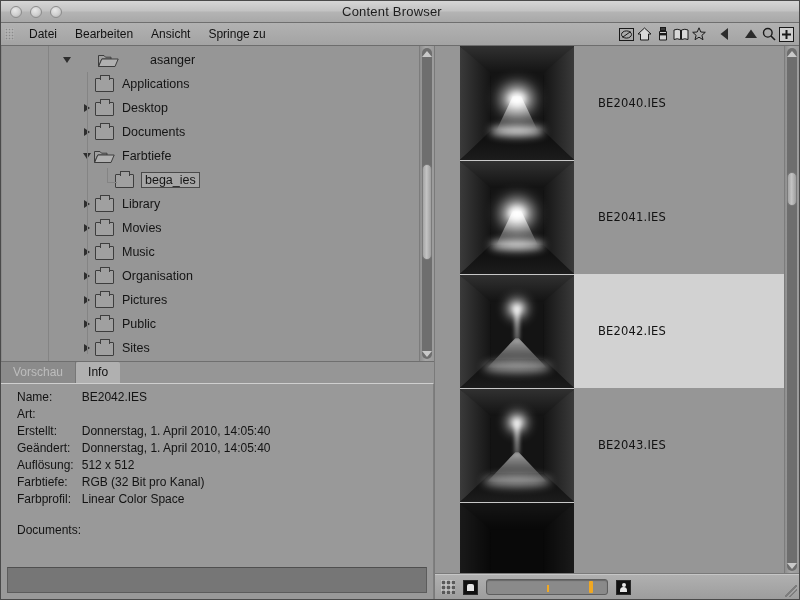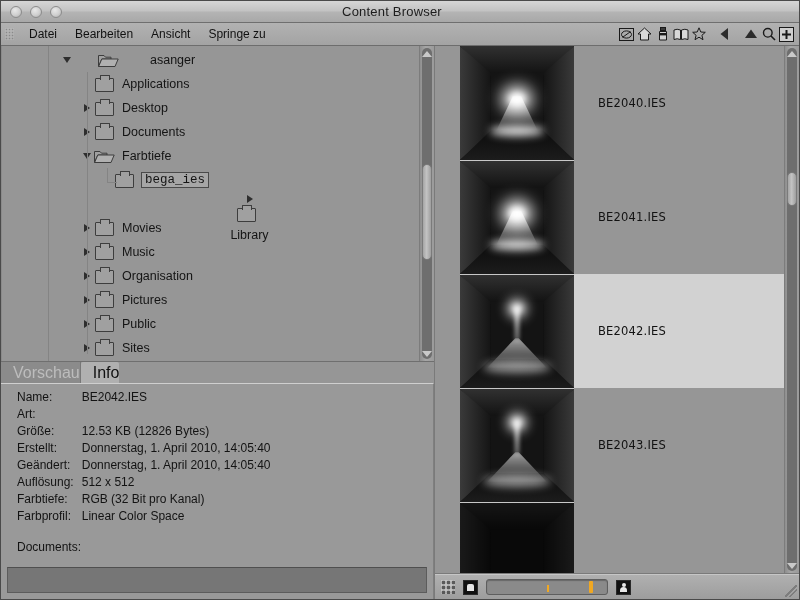--- a/index.html
+++ b/index.html
@@ -246,22 +246,22 @@
     min-height: 0;
   }
   .tabs {
     height: 21px;
     flex: 0 0 21px;
     display: flex;
     align-items: flex-end;
     background: #969696;
   }
   .tab {
-    font-size: 16px;
-    padding: 3px 0 3px 12px;
+    font-size: 12px;
+    padding: 3px 12px 3px 12px;
     height: 21px;
     line-height: 15px;
     cursor: default;
   }
   .tab.inactive {
     background: #8b8b8b;
     color: #bdbdbd;
     border-right: 1px solid #777;
   }
   .tab.active {
@@ -597,28 +597,28 @@
                 <span class="tri-d"></span>
               </div>
               <div class="folder">
                 <svg class="fo" width="21" height="13" viewBox="0 0 21 13">
                   <path d="M0.5 12.5 L0.5 1.5 L6 1.5 L7.5 3.2 L13 3.2 L13 5 L3.8 5 L0.5 12.5 Z" fill="#a0a0a0" stroke="#3d3d3d"></path>
                   <path d="M3.8 5 L20.2 5 L17 12.5 L0.6 12.5 Z" fill="#b0b0b0" stroke="#3d3d3d"></path>
                 </svg>
               </div>
               <span class="rowlabel">Farbtiefe</span>
             </div>
-            <div class="row" style="padding-left: 98px; font-family: Liberation Mono, monospace;">
+            <div class="row" style="padding-left: 98px;">
               <div class="twisty"></div>
               <div class="folder">
                 <span class="fc"></span>
               </div>
               <span class="rowlabel sel">bega_ies</span>
             </div>
-            <div class="row" style="padding-left: 78px; flex-direction: column;">
+            <div class="row" style="padding-left: 78px;">
               <div class="twisty">
                 <span class="tri-r"></span>
               </div>
               <div class="folder">
                 <span class="fc"></span>
               </div>
               <span class="rowlabel">Library</span>
             </div>
             <div class="row" style="padding-left: 78px;">
               <div class="twisty">
@@ -698,24 +698,20 @@
         </div>
         <div class="info-body">
           <div class="info-rows" id="info-rows">
               <div class="irow">
                 <div class="ikey">Name:</div>
                 <div class="ival">BE2042.IES</div>
               </div>
               <div class="irow">
                 <div class="ikey">Art:</div>
                 <div class="ival"></div>
-              </div>
-              <div class="irow">
-                <div class="ikey">Größe:</div>
-                <div class="ival">12.53 KB (12826 Bytes)</div>
               </div>
               <div class="irow">
                 <div class="ikey">Erstellt:</div>
                 <div class="ival">Donnerstag, 1. April 2010, 14:05:40</div>
               </div>
               <div class="irow">
                 <div class="ikey">Geändert:</div>
                 <div class="ival">Donnerstag, 1. April 2010, 14:05:40</div>
               </div>
               <div class="irow">

